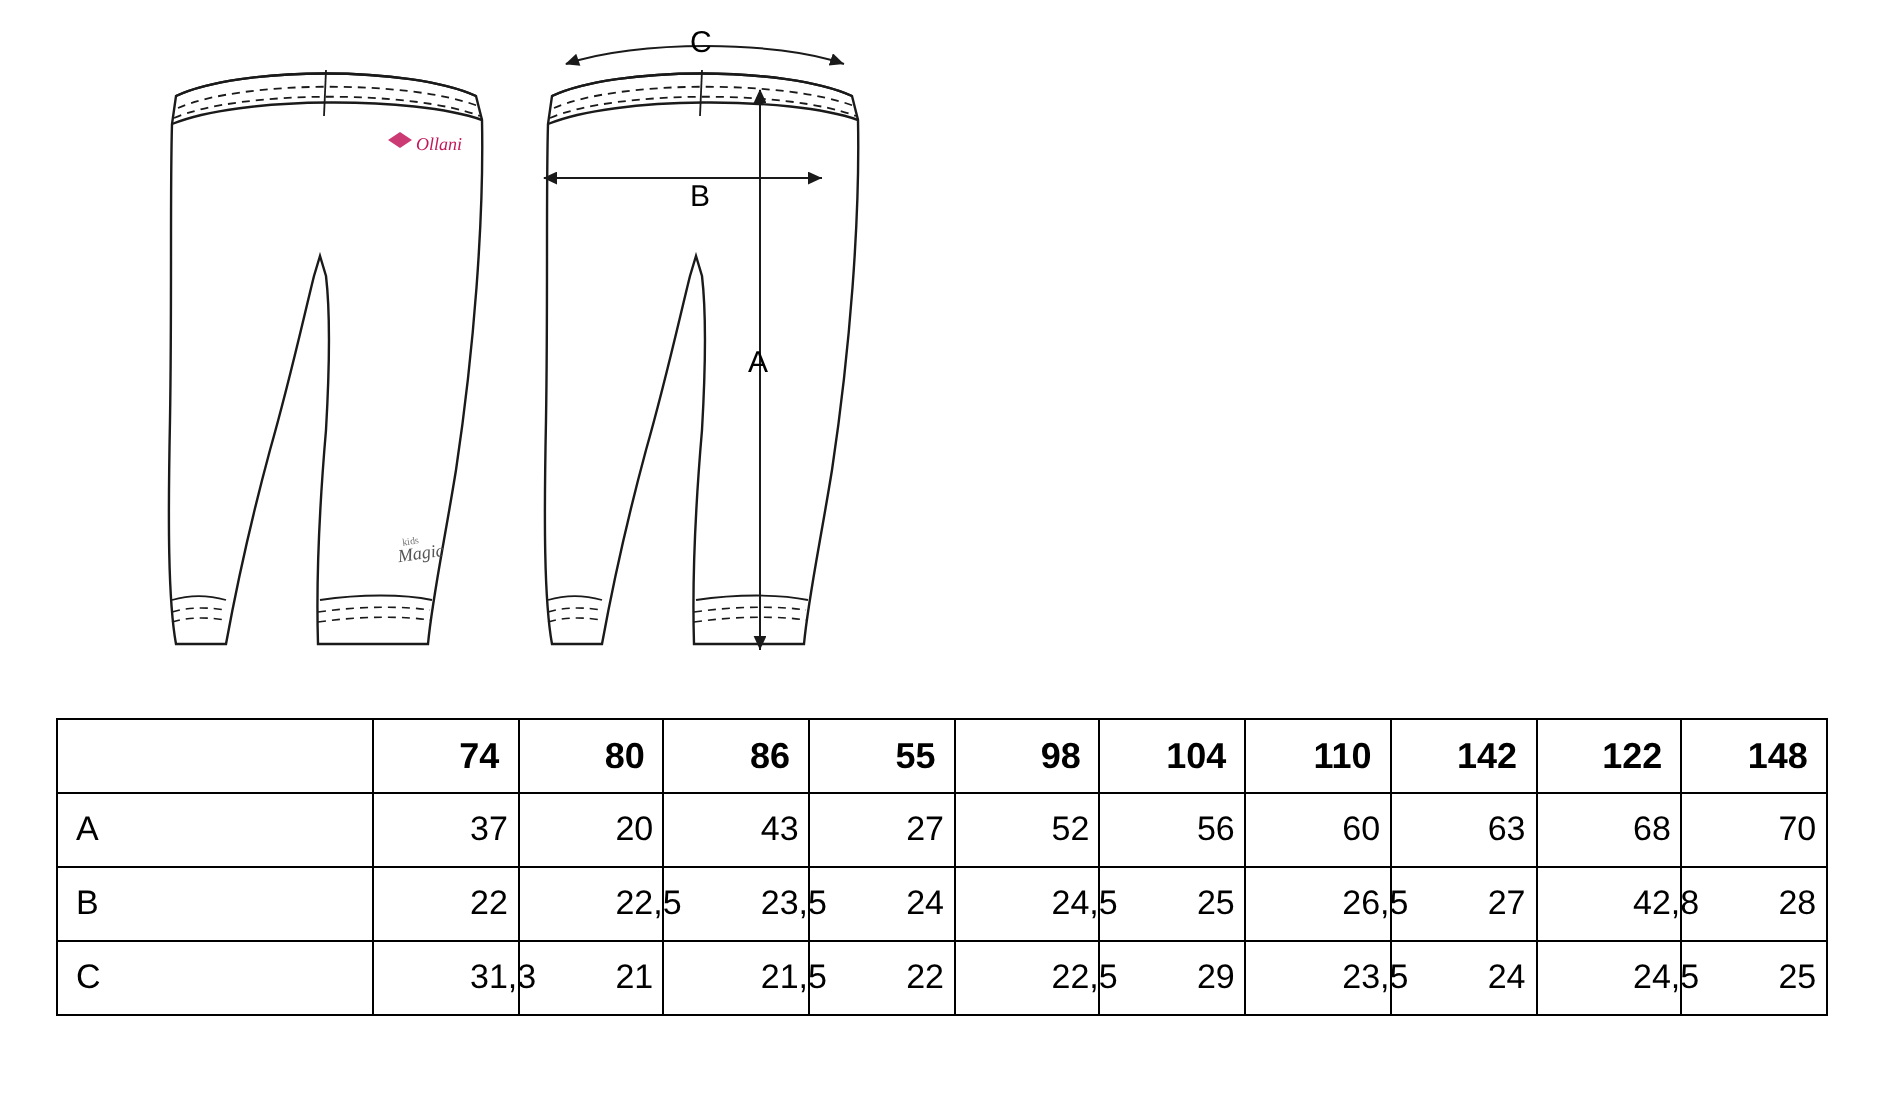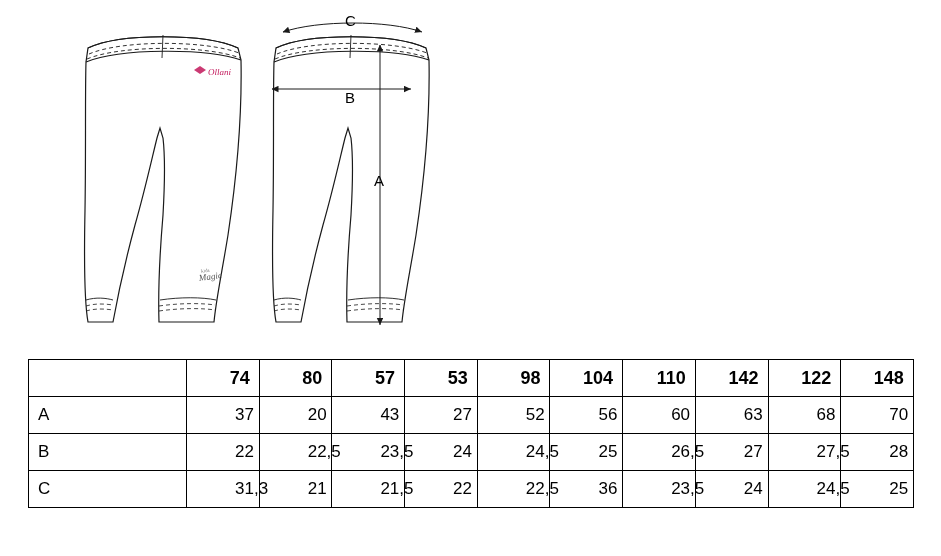--- a/index.html
+++ b/index.html
@@ -198,22 +198,22 @@
           <col class="size-col">
           <col class="size-col">
           <col class="size-col">
           <col class="size-col">
       </colgroup>
       <thead>
         <tr>
           <th class="corner"></th>
           <th>74</th>
           <th>80</th>
-          <th>57</th>
-          <th>53</th>
+          <th>86</th>
+          <th>55</th>
           <th>98</th>
           <th>104</th>
           <th>110</th>
           <th>142</th>
           <th>122</th>
           <th>148</th>
         </tr>
       </thead>
       <tbody>
         <tr>
@@ -232,31 +232,31 @@
         <tr>
           <th class="rowhead">B</th>
           <td>22</td>
           <td>22,5</td>
           <td>23,5</td>
           <td>24</td>
           <td>24,5</td>
           <td>25</td>
           <td>26,5</td>
           <td>27</td>
-          <td>27,5</td>
+          <td>42,8</td>
           <td>28</td>
         </tr>
         <tr>
           <th class="rowhead">C</th>
           <td>31,3</td>
           <td>21</td>
           <td>21,5</td>
           <td>22</td>
           <td>22,5</td>
-          <td>36</td>
+          <td>29</td>
           <td>23,5</td>
           <td>24</td>
           <td>24,5</td>
           <td>25</td>
         </tr>
       </tbody>
     </table>
   </div>
 
 </div>

